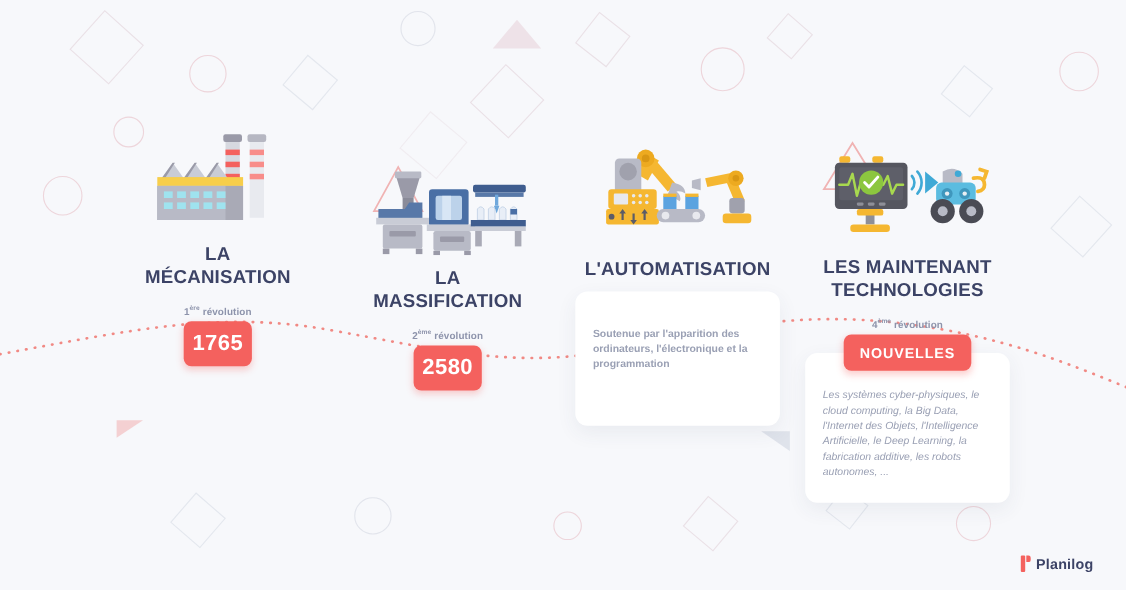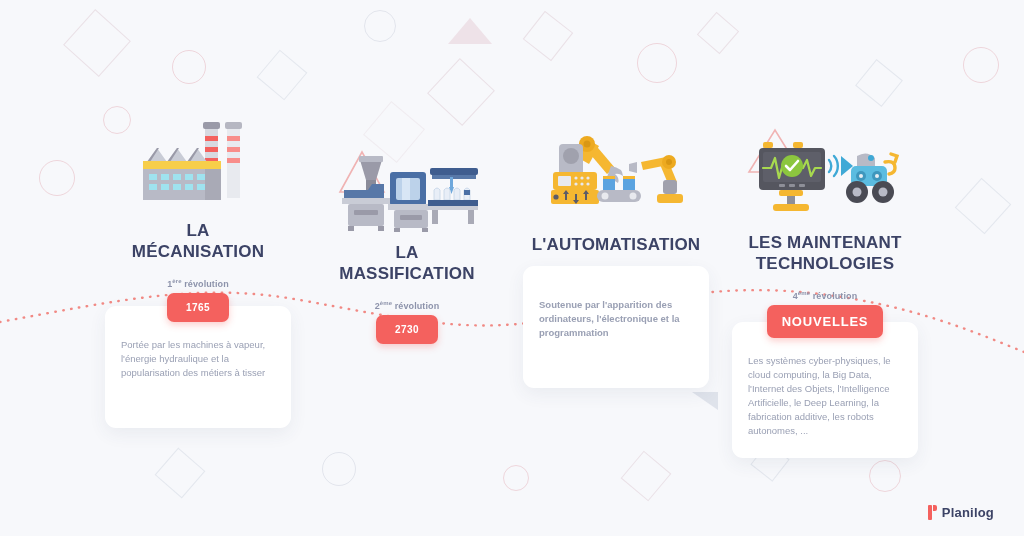--- a/index.html
+++ b/index.html
@@ -43,21 +43,21 @@
     font-weight:bold;
     margin-top:16px;
     letter-spacing:.1px;
   }
   .rev-label sup{font-size:6px;}
   .badge-row{display:flex;justify-content:center;margin-top:4px;position:relative;z-index:5;}
   .badge{
     background:#f4615e;
     color:#ffffff;
     font-weight:bold;
-    font-size:10px;
+    font-size:20px;
     border-radius:7px;
     padding:9px 0;
     text-align:center;
     min-width:62px;
     letter-spacing:.4px;
     box-shadow:0 3px 7px rgba(244,97,94,.30);
   }
   .badge.wide{min-width:116px;font-size:13px;letter-spacing:.8px;}
   .card{
     background:#ffffff;
@@ -70,21 +70,21 @@
   .card p{
     margin:0;
     color:#9aa0b4;
     font-size:9.5px;
     line-height:14px;
   }
   
   .card.h1{min-height:72px;}
   .card.h2{min-height:72px;}
   .card.h3{min-height:72px;font-weight:bold;}
-  .card.h4{min-height:86px;}
+  .card.h4{min-height:86px;font-style:italic;}
 
   
   .logo{
     position:absolute;right:30px;bottom:16px;
     display:flex;align-items:center;gap:5px;margin-left:40px;
   }
   .logo-mark{
     width:9px;height:15px;position:relative;
   }
   .logo-mark .bar{position:absolute;left:0;top:0;width:4px;height:15px;background:#f4615e;border-radius:1px;}
@@ -171,23 +171,20 @@
       <span>LA</span><br>
       <span>MÉCANISATION</span>
     </div>
     <div class="rev-label">
       <span>1</span><sup>ère</sup>
       <span>révolution</span>
     </div>
     <div class="badge-row">
       <div class="badge">1765</div>
     </div>
-    <div class="card h1">
-      <p>Portée par les machines à vapeur, l'énergie hydraulique et la popularisation des métiers à tisser</p>
-    </div>
   </div>
 
   <div class="col" style="left:314px;top:122px;">
     <div class="icon-wrap">
       <svg width="150" height="88" viewBox="0 0 150 88">
 
         <path d="M8,48 L30,8 L52,48 Z" fill="none" stroke="#f0b3b3" stroke-width="1.6"></path>
 
         <path d="M28,16 L50,16 L44,36 L34,36 Z" fill="#9a9aa8"></path>
         <rect x="27" y="12" width="24" height="6" rx="1" fill="#b8bac6"></rect>
@@ -230,21 +227,21 @@
     </div>
     <div class="title">
       <span>LA</span><br>
       <span>MASSIFICATION</span>
     </div>
     <div class="rev-label">
       <span>2</span><sup>ème</sup>
       <span>révolution</span>
     </div>
     <div class="badge-row">
-      <div class="badge">2730</div>
+      <div class="badge">2580</div>
     </div>
   </div>
 
   <div class="col" style="left:523px;top:100px;">
     <div class="icon-wrap">
       <svg width="150" height="96" viewBox="0 0 150 96">
 
         <path d="M34,42 L44,24 L58,32 L48,50 Z" fill="#f5b731"></path>
         <path d="M52,28 L74,54 L66,60 L44,34 Z" fill="#f5b731"></path>
         <circle cx="46" cy="30" r="8" fill="#edaa20"></circle>

